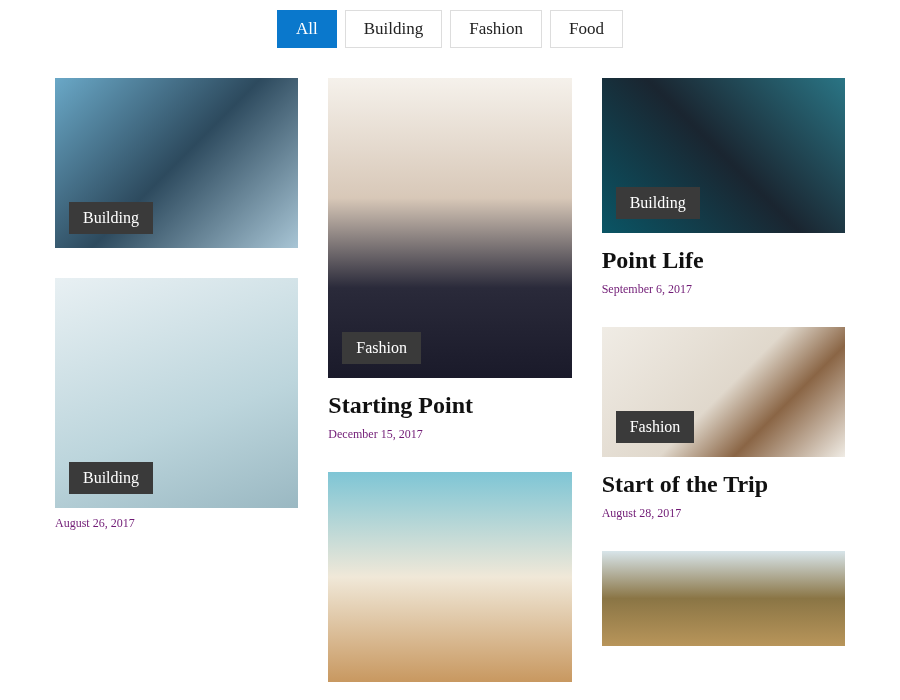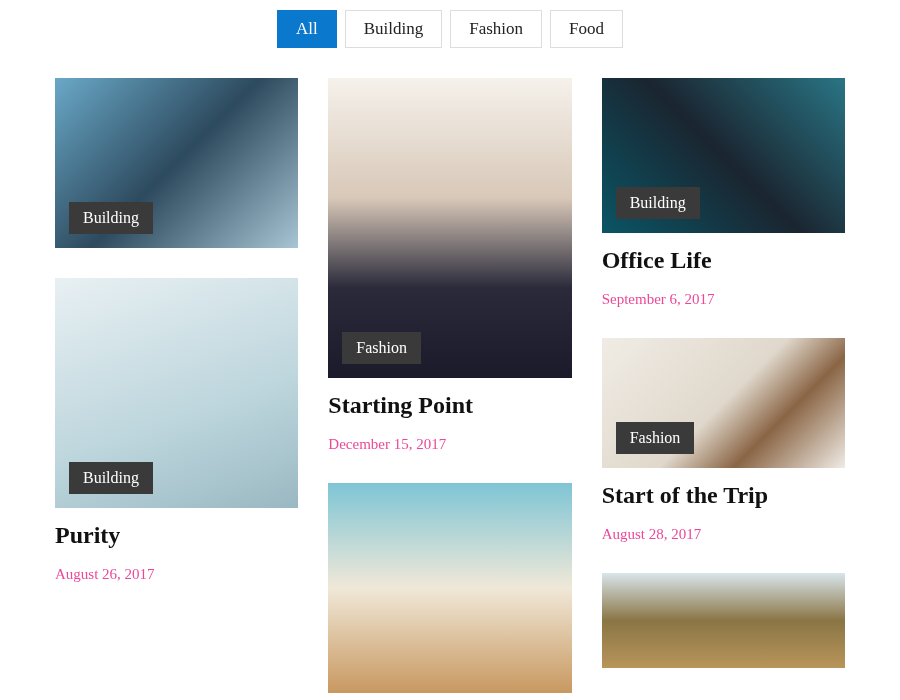--- a/index.html
+++ b/index.html
@@ -60,23 +60,23 @@
       font-size: 16px;
       font-family: Georgia, serif;
     }
     .title {
       font-size: 24px;
       font-weight: bold;
       margin-top: 14px;
       color: #111;
     }
     .date {
-      font-size: 15px;
-      margin-top: 17px;
-      color: #ec4899;
+      font-size: 12px;
+      margin-top: 8px;
+      color: #701a75;
     }
     
     .img-infinite { background: linear-gradient(135deg,#6aa8c7 0%,#2d4a5e 50%,#a8c5d5 100%); }
     .img-purity { background: linear-gradient(160deg,#e8f0f3 0%,#bcd5dc 60%,#9ab8c2 100%); }
     .img-starting { background: linear-gradient(180deg,#f5f1eb 0%,#d8c8b8 40%,#2a2a3a 70%,#1a1a2a 100%); }
     .img-food { background: linear-gradient(180deg,#7ec5d5 0%,#f0e8d8 50%,#c89860 100%); }
     .img-office { background: linear-gradient(45deg,#0a5565 0%,#1a2530 50%,#2a7585 100%); }
     .img-trip { background: linear-gradient(135deg,#f0ece5 0%,#e0d8cc 50%,#8a6545 70%,#f0ece5 100%); }
     .img-tower { background: linear-gradient(0deg,#b8955a 0%,#8a7545 50%,#d8e5ea 100%); }
   </style>
@@ -95,21 +95,20 @@
   <div class="col">
     <div class="card">
       <div class="thumb img-infinite" style="height:170px">
         <span class="badge">Building</span>
       </div>
     </div>
     <div class="card">
       <div class="thumb img-purity" style="height:230px">
         <span class="badge">Building</span>
       </div>
-      <h3 class="title">Purity</h3>
       <div class="date">August 26, 2017</div>
     </div>
   </div>
 
   <div class="col">
     <div class="card">
       <div class="thumb img-starting" style="height:300px">
         <span class="badge">Fashion</span>
       </div>
       <h3 class="title">Starting Point</h3>
@@ -118,21 +117,21 @@
     <div class="card">
       <div class="thumb img-food" style="height:210px"></div>
     </div>
   </div>
 
   <div class="col">
     <div class="card">
       <div class="thumb img-office" style="height:155px">
         <span class="badge">Building</span>
       </div>
-      <h3 class="title">Office Life</h3>
+      <h3 class="title">Point Life</h3>
       <div class="date">September 6, 2017</div>
     </div>
     <div class="card">
       <div class="thumb img-trip" style="height:130px">
         <span class="badge">Fashion</span>
       </div>
       <h3 class="title">Start of the Trip</h3>
       <div class="date">August 28, 2017</div>
     </div>
     <div class="card">

